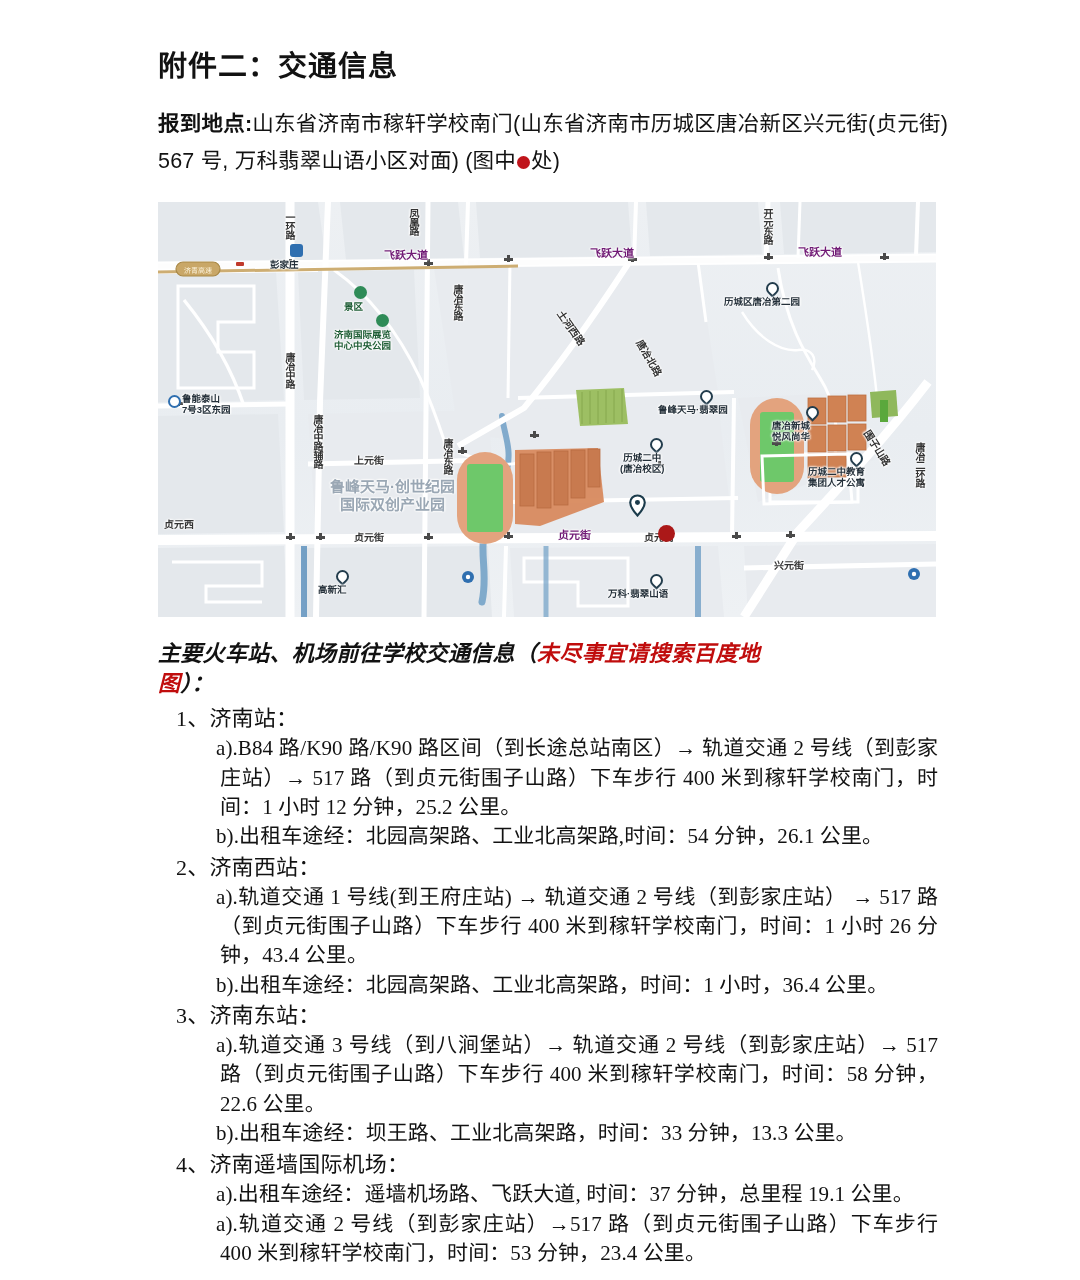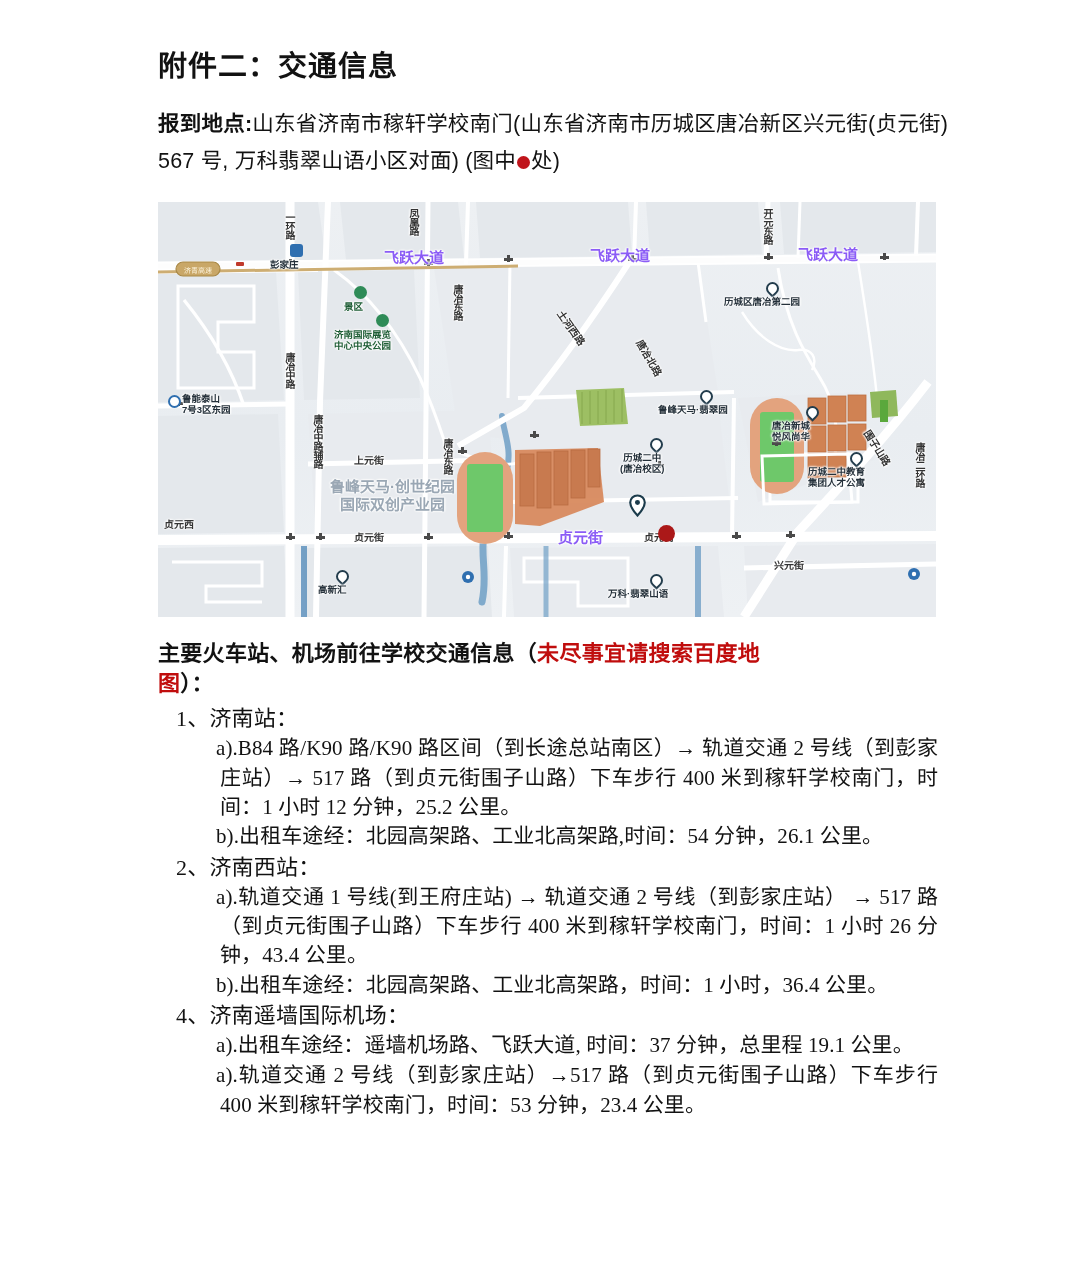--- a/index.html
+++ b/index.html
@@ -72,21 +72,21 @@
   }
   .map-label {
     position: absolute;
     font-family: "Liberation Sans", "DejaVu Sans", sans-serif;
     color: #2b2b2b;
     white-space: nowrap;
     pointer-events: none;
     text-shadow: 0 0 2px #fff, 0 0 3px #fff, 1px 0 2px #fff, -1px 0 2px #fff;
   }
   .ml-road   { font-size: 10px; font-weight: 700; color: #333; }
-  .ml-road-b { font-size: 15px; font-weight: 700; color: #8b5cf6; }
+  .ml-road-b { font-size: 11px; font-weight: 700; color: #701a75; }
   .ml-poi    { font-size: 9.5px; font-weight: 700; color: #24303a; text-align: center; line-height: 1.15; }
   .ml-green  { font-size: 9.5px; font-weight: 700; color: #1d5c34; text-align: center; line-height: 1.15; }
   .ml-est    { font-size: 15px; font-weight: 700; color: #9aa7b4; text-align:center; line-height:1.2;}
   .vert { writing-mode: vertical-rl; text-orientation: upright; letter-spacing: -1px; }
 
   .poi-ico {
     position: absolute;
     width: 13px; height: 13px;
     border-radius: 50% 50% 50% 0;
     transform: rotate(-45deg);
@@ -125,20 +125,21 @@
   }
 
   
   .section-title {
     font-family: "Liberation Sans", "DejaVu Sans", sans-serif;
     font-weight: bold;
     font-size: 22px;
     letter-spacing: 0.3px;
     margin: 22px 0 4px 0;
     line-height: 1.4;
+    font-style: italic;
   }
   .section-title .warn { color: #c00d0d; }
 
   
   .routes { margin: 0; padding: 0; }
   .route-item { margin: 0 0 1px 0; }
   .route-head {
     font-size: 22px;
     line-height: 1.36;
     letter-spacing: 0.2px;
@@ -417,20 +418,25 @@
       <div class="sub">a).B84 路/K90 路/K90 路区间（到长途总站南区）→ 轨道交通 2 号线（到彭家庄站）→ 517 路（到贞元街围子山路）下车步行 400 米到稼轩学校南门，时间：1 小时 12 分钟，25.2 公里。</div>
       <div class="sub sub-last">b).出租车途经：北园高架路、工业北高架路,时间：54 分钟，26.1 公里。</div>
     </div>
 
     <div class="route-item">
       <div class="route-head">2、济南西站：</div>
       <div class="sub">a).轨道交通 1 号线(到王府庄站) → 轨道交通 2 号线（到彭家庄站） → 517 路（到贞元街围子山路）下车步行 400 米到稼轩学校南门，时间：1 小时 26 分钟，43.4 公里。</div>
       <div class="sub sub-last">b).出租车途经：北园高架路、工业北高架路，时间：1 小时，36.4 公里。</div>
     </div>
 
+    <div class="route-item">
+      <div class="route-head">3、济南东站：</div>
+      <div class="sub">a).轨道交通 3 号线（到八涧堡站）→ 轨道交通 2 号线（到彭家庄站）→ 517 路（到贞元街围子山路）下车步行 400 米到稼轩学校南门，时间：58 分钟， 22.6 公里。</div>
+      <div class="sub sub-last">b).出租车途经：坝王路、工业北高架路，时间：33 分钟，13.3 公里。</div>
+    </div>
 
     <div class="route-item">
       <div class="route-head">4、济南遥墙国际机场：</div>
       <div class="sub sub-last">a).出租车途经：遥墙机场路、飞跃大道, 时间：37 分钟，总里程 19.1 公里。</div>
     </div>
 
     <div class="route-item">
       <div class="sub">a).轨道交通 2 号线（到彭家庄站）→517 路（到贞元街围子山路）下车步行 400 米到稼轩学校南门，时间：53 分钟，23.4 公里。</div>
 
     </div>

